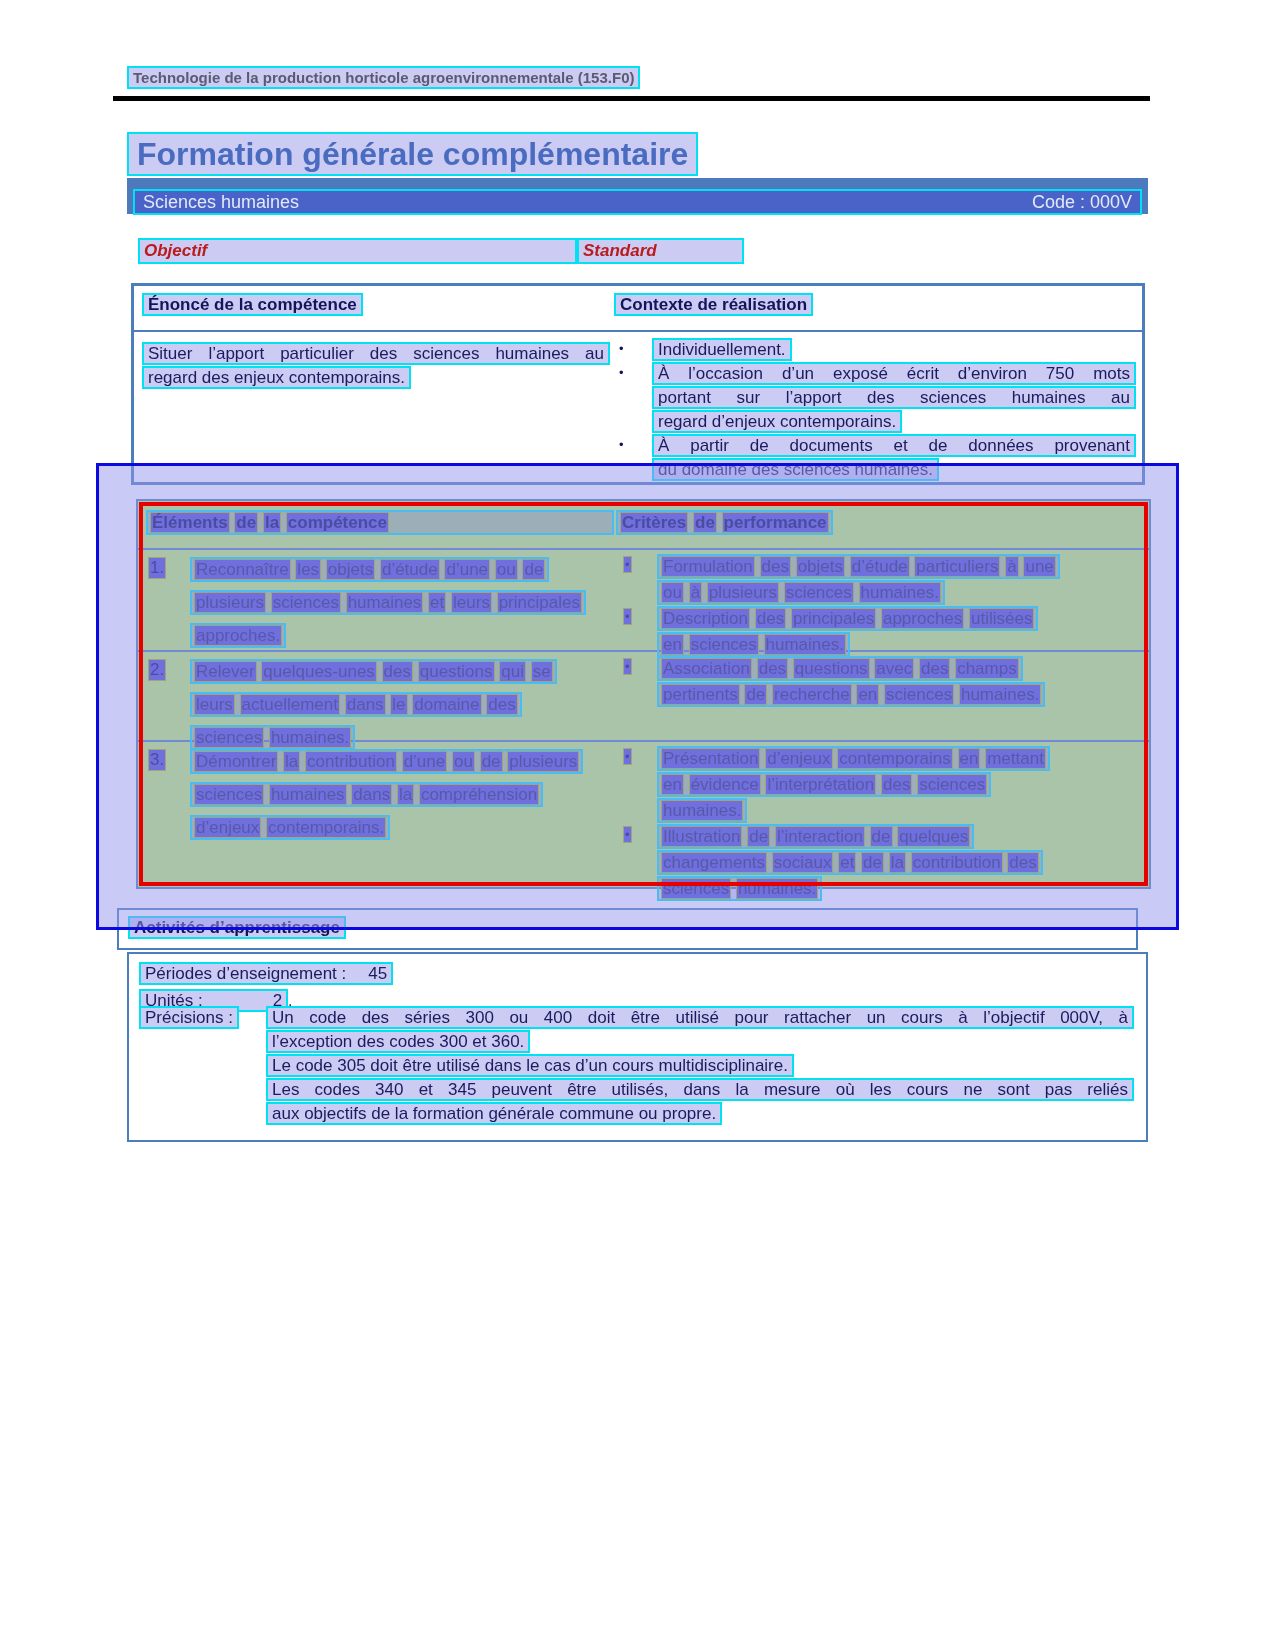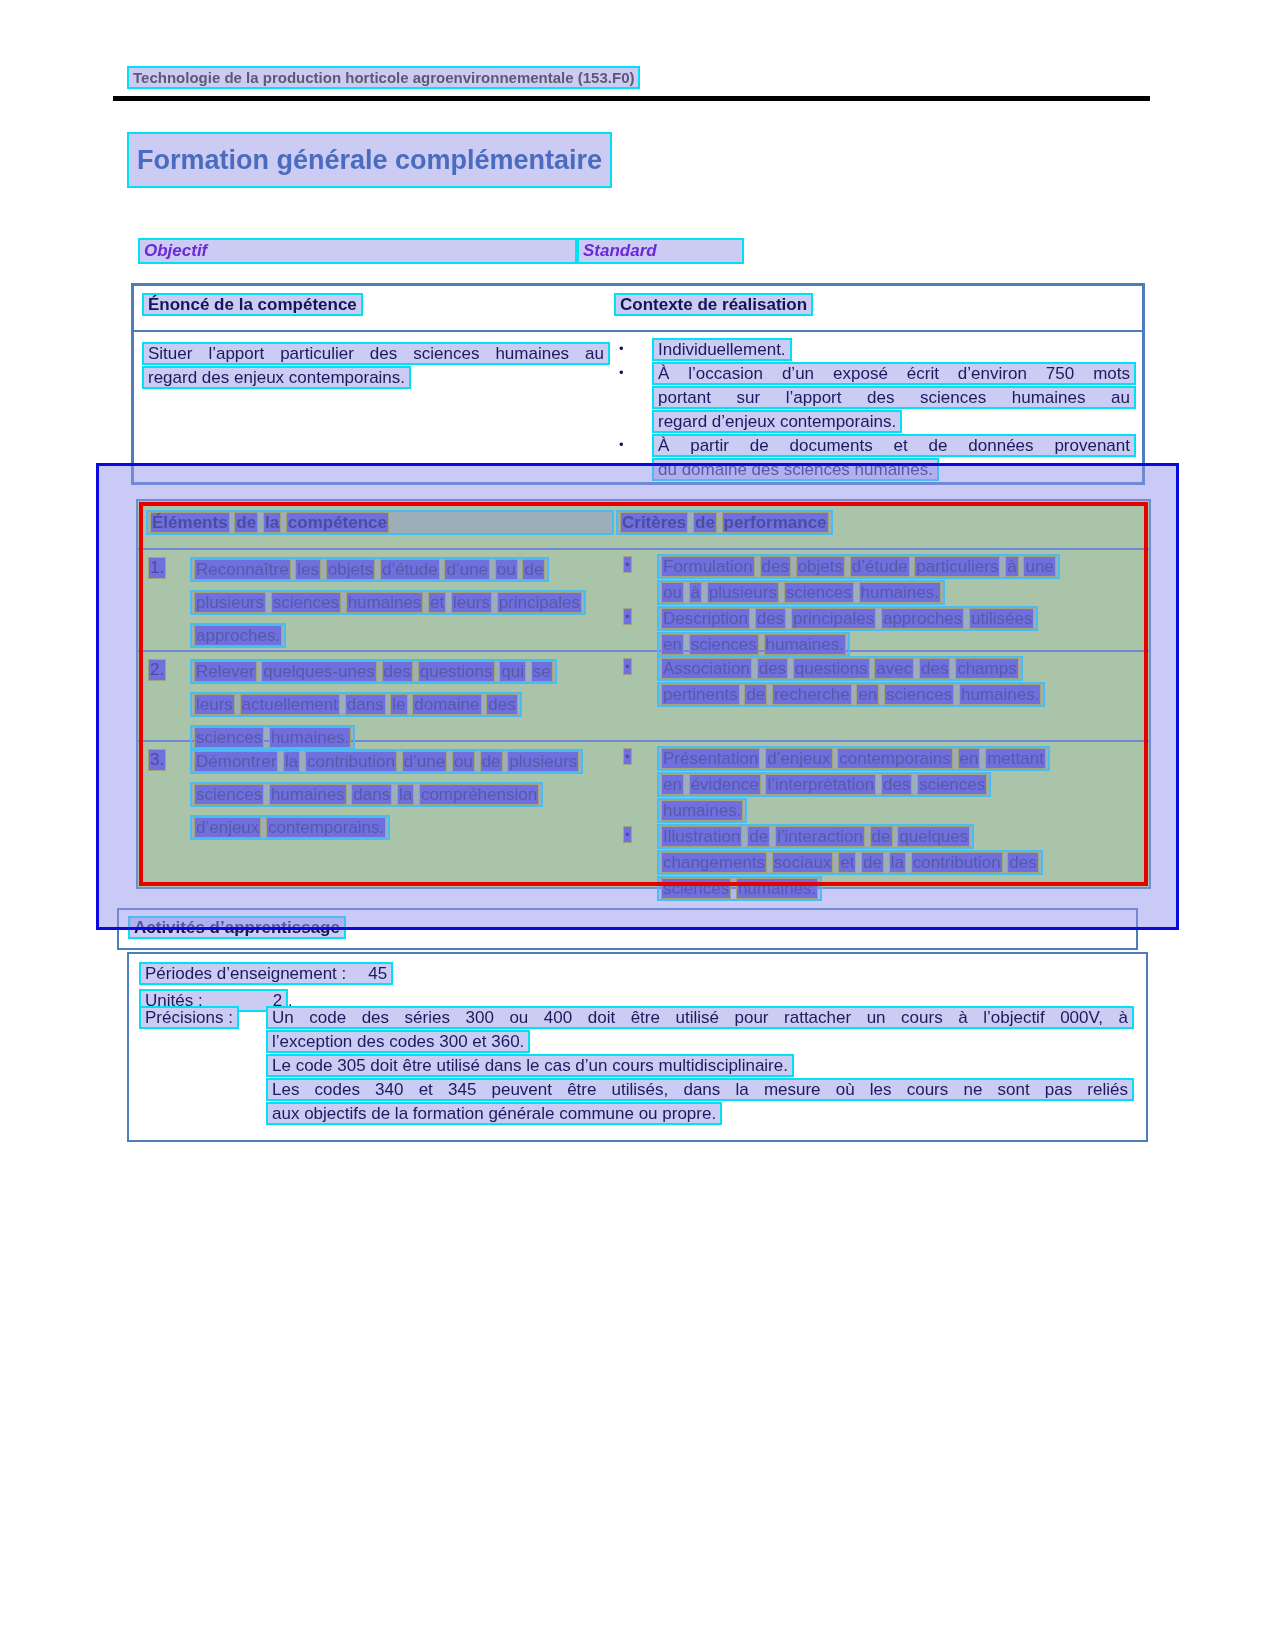--- a/index.html
+++ b/index.html
@@ -7,28 +7,28 @@
         font-family:"Liberation Sans",sans-serif;color:#1b1b5e;}
   .abs{position:absolute;}
 
   
   .hl{background:#cbcbf3;border:2px solid #00e2f2;padding:0 4px;display:inline-block;line-height:19px;font-size:17px;}
 
   
   .meta-text{font-weight:bold;color:#5c5a72;font-size:15px;}
   .rule{background:#000000;height:5px;}
 
-  .doc-title .hl{font-size:27px;font-weight:bold;color:#4a6cc0;line-height:28px;padding:12px 8px;}
+  .doc-title .hl{font-size:32px;font-weight:bold;color:#4a6cc0;line-height:28px;padding:6px 8px;}
 
   .banner{background:#4d7abc;}
   .banner-strip{position:absolute;left:6px;right:6px;top:11px;height:22px;background:#4a63c8;
     border:2px solid #00e2f2;display:flex;justify-content:space-between;align-items:center;
     padding:0 8px;color:#e3e9f7;font-size:18px;line-height:20px;}
 
-  .objstd{font-style:italic;font-weight:bold;color:#6d28d9;font-size:19px;}
+  .objstd{font-style:italic;font-weight:bold;color:#b91c1c;font-size:19px;}
   .objstd .hl{line-height:22px;}
   .objstd .b1{width:427px;}
   .objstd .b2{width:155px;}
 
   
   .t1{left:131px;top:283px;width:1014px;height:202px;border:3px solid #4d7ebc;box-sizing:border-box;}
   .t1-head{height:44px;border-bottom:2px solid #4d7ebc;position:relative;}
   .th-text{font-weight:bold;color:#14145a;font-size:17px;}
   .t1-body{position:absolute;top:52px;left:8px;right:6px;}
   .t1-left{position:absolute;left:0;top:4px;width:468px;}
@@ -78,20 +78,26 @@
 
   <div class="abs" style="left:127px;top:66px;">
     <span class="hl meta-text">Technologie de la production horticole agroenvironnementale (153.F0)</span>
   </div>
   <div class="abs rule" style="left:113px;top:96px;width:1037px;"></div>
 
   <div class="abs doc-title" style="left:127px;top:132px;">
     <span class="hl">Formation générale complémentaire</span>
   </div>
 
+  <div class="abs banner" style="left:127px;top:178px;width:1021px;height:36px;">
+    <div class="banner-strip">
+      <span>Sciences humaines</span>
+      <span>Code : 000V</span>
+    </div>
+  </div>
 
   <div class="abs objstd" style="left:138px;top:238px;">
     <span class="hl b1">Objectif</span><span class="hl b2">Standard</span>
   </div>
 
   <div class="abs t1">
     <div class="t1-head">
       <span class="hl th-text abs" style="left:8px;top:7px;">Énoncé de la compétence</span>
       <span class="hl th-text abs" style="left:480px;top:7px;">Contexte de réalisation</span>
     </div>

